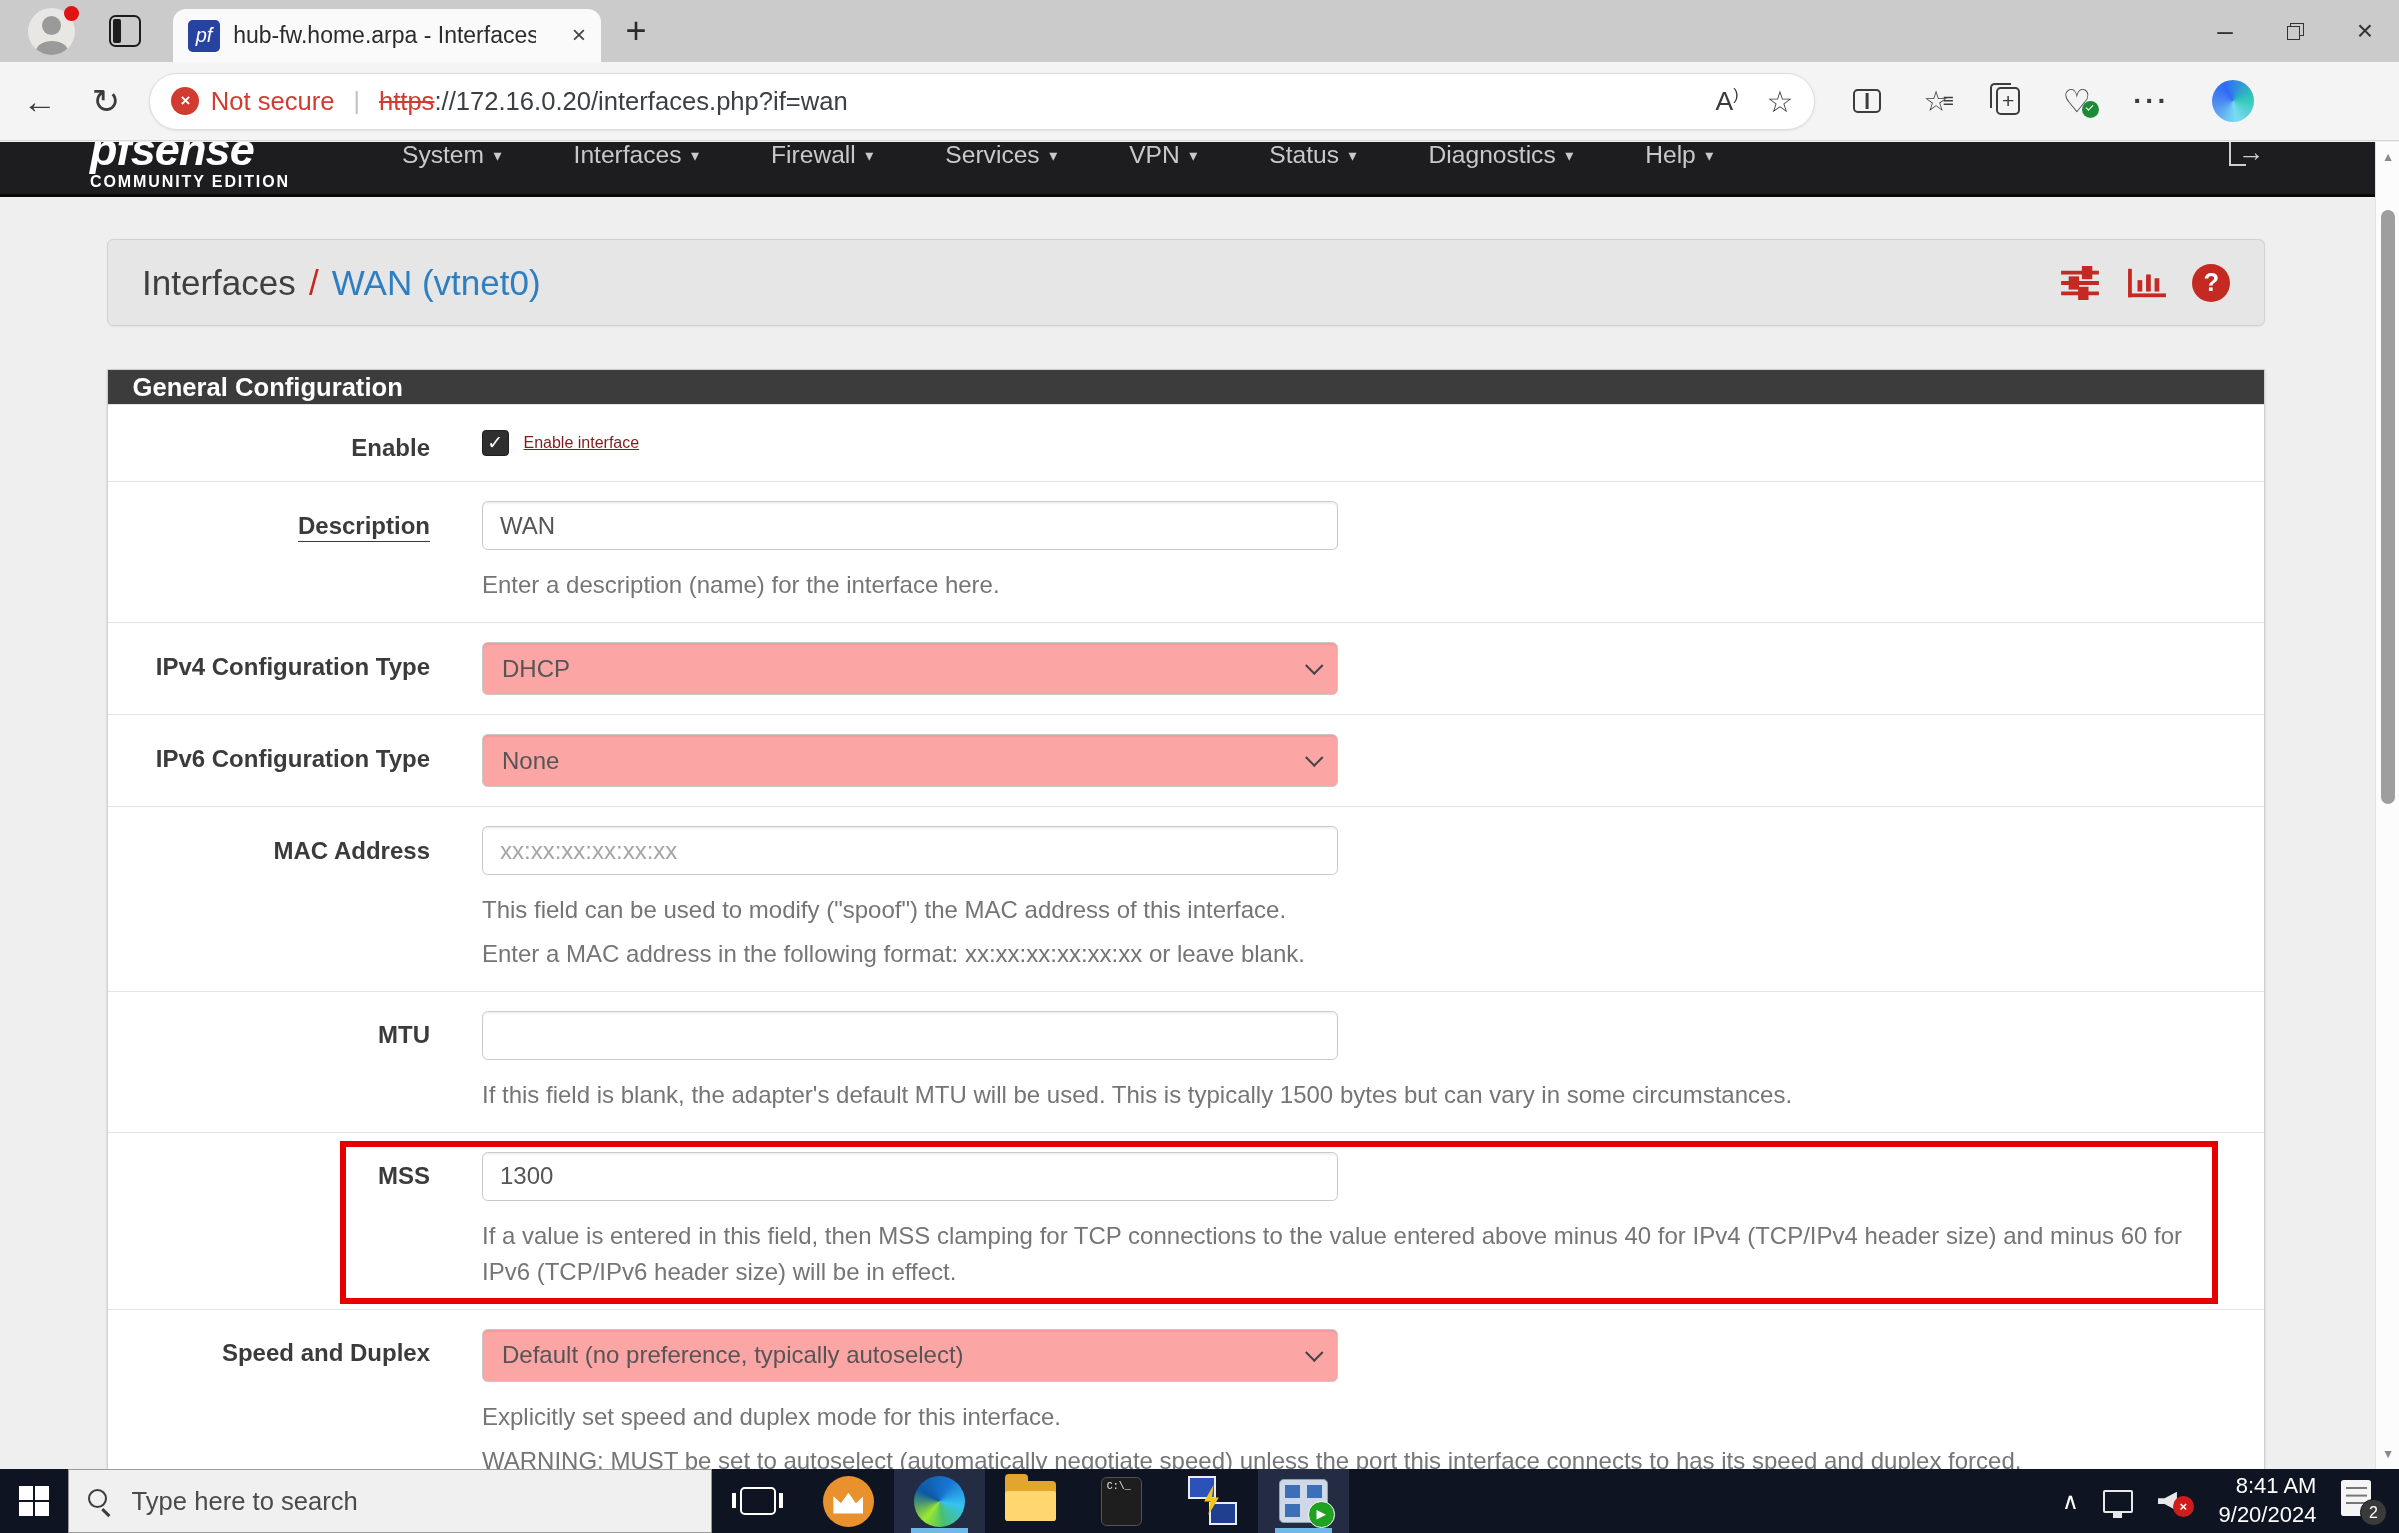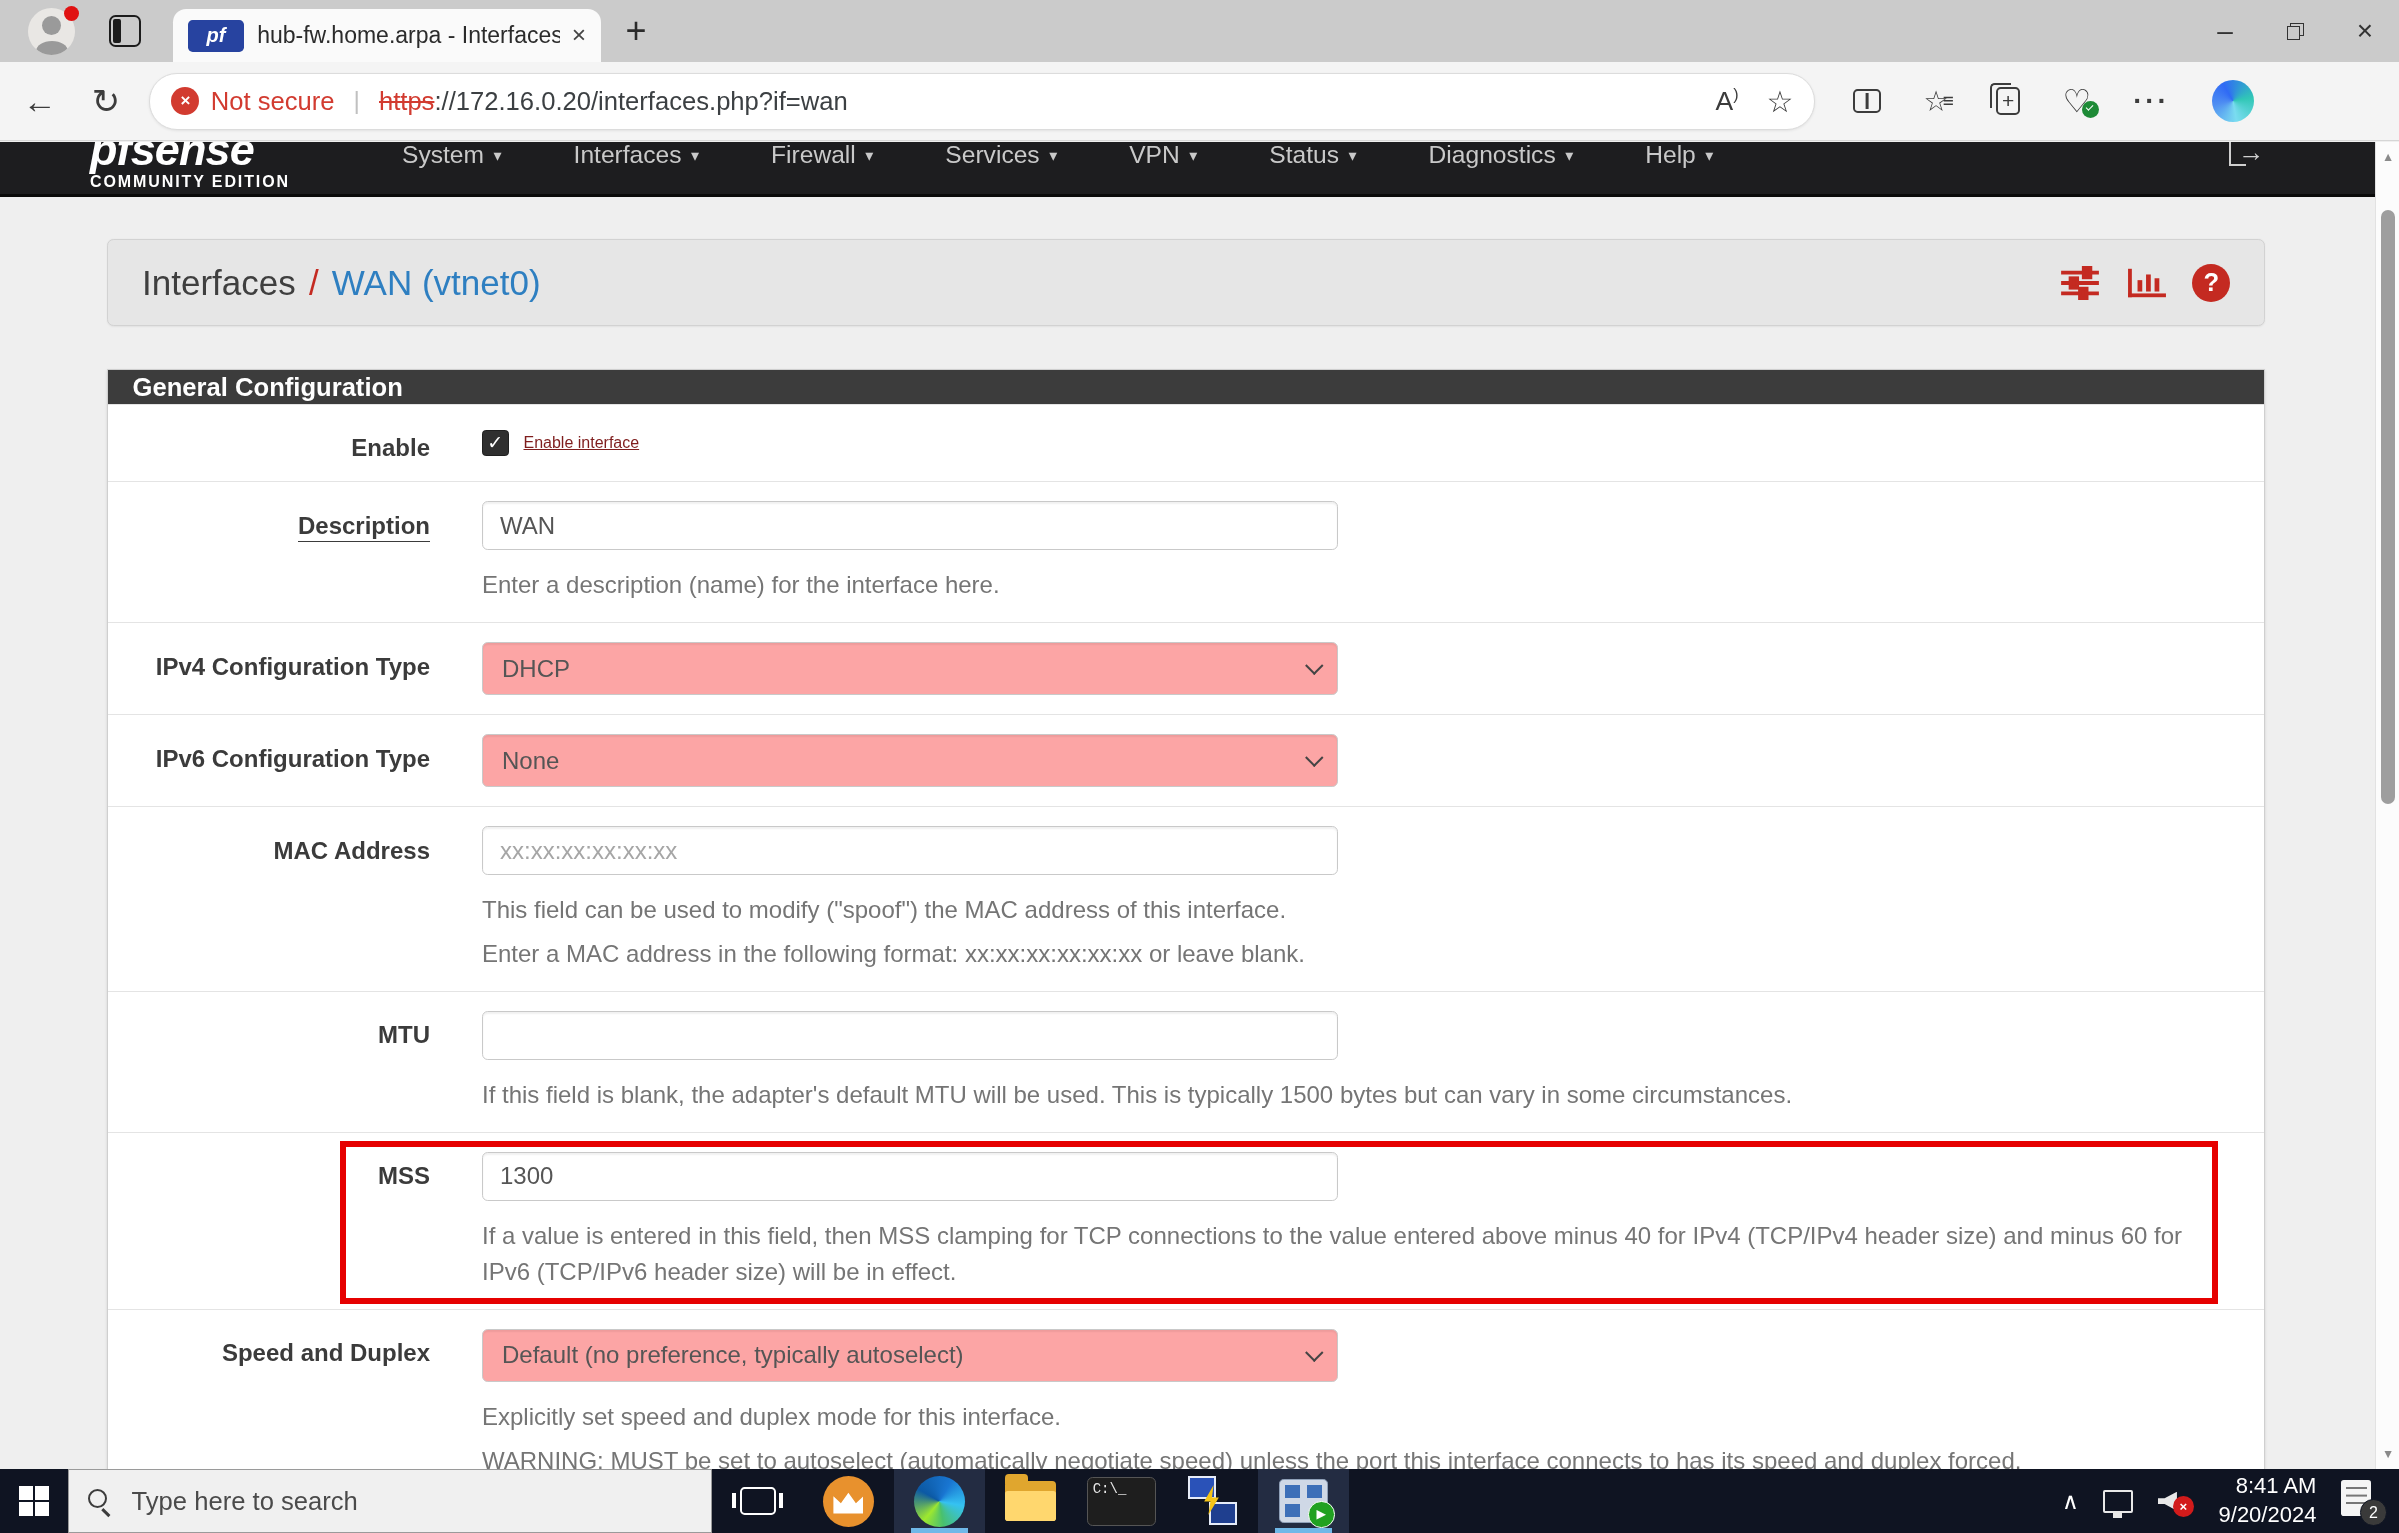--- a/index.html
+++ b/index.html
@@ -17,21 +17,21 @@
   
   .titlebar{position:absolute;top:0;left:0;right:0;height:62px;background:#cbcbcb;display:flex;align-items:center;}
   .avatar-wrap{position:relative;margin-left:28px;width:47px;height:47px;}
   .avatar{width:47px;height:47px;border-radius:50%;background:#e9e7e4;position:relative;overflow:hidden;}
   .avatar .head{position:absolute;top:8.5px;left:14px;width:19px;height:19px;border-radius:50%;background:#9a9a9a;}
   .avatar .body{position:absolute;bottom:-7.6px;left:7.6px;width:32px;height:21px;border-radius:50% 50% 0 0;background:#9a9a9a;}
   .avatar-dot{position:absolute;top:-1.9px;right:-3.8px;width:15px;height:15px;border-radius:50%;background:#e01212;}
   .tablist-icon{margin-left:34px;width:32px;height:32px;border:2.8px solid #1c1c1c;border-radius:6.6px;position:relative;background:#cbcbcb;}
   .tablist-icon::before{content:"";position:absolute;left:1.9px;top:1.9px;bottom:1.9px;width:8.5px;background:#1c1c1c;border-radius:1.9px;}
   .tab{margin-left:32px;align-self:flex-end;height:53px;width:428px;background:#fafafa;border-radius:13.2px 13.2px 0 0;display:flex;align-items:center;padding:0 15px;}
-  .favicon{width:56px;height:32px;border-radius:4.7px;background:#2743a0;color:#fff;font-style:italic;font-weight:bold;font-size:20px;display:flex;align-items:center;justify-content:center;flex:0 0 auto;}
+  .favicon{width:32px;height:32px;border-radius:4.7px;background:#2743a0;color:#fff;font-style:italic;font-weight:normal;font-size:20px;display:flex;align-items:center;justify-content:center;flex:0 0 auto;}
   .tab-title{margin-left:13.2px;font-size:23px;color:#2b2b2b;white-space:nowrap;overflow:hidden;width:303px;}
   .tab-close{margin-left:auto;font-size:24.6px;color:#444;line-height:1;}
   .newtab-btn{margin-left:24.6px;font-size:36px;color:#2b2b2b;font-weight:300;line-height:1;}
   .win-controls{margin-left:auto;display:flex;align-items:center;height:100%;}
   .win-btn{width:70px;height:100%;display:flex;align-items:center;justify-content:center;font-size:28px;color:#333;}
   .restore-icon{position:relative;width:17px;height:17px;}
   .restore-icon::before{content:"";position:absolute;top:0;right:0;width:11.4px;height:11.4px;border:1.9px solid #333;}
   .restore-icon::after{content:"";position:absolute;bottom:0;left:0;width:11.4px;height:11.4px;border:1.9px solid #333;background:#cbcbcb;}
 
   
@@ -129,21 +129,21 @@
   .taskview-icon{width:36px;height:28px;border:2.8px solid #fff;border-radius:4.7px;position:relative;}
   .taskview-icon::before{content:"";position:absolute;left:-9.5px;top:3.8px;width:3.8px;height:15px;background:#fff;}
   .taskview-icon::after{content:"";position:absolute;right:-9.5px;top:3.8px;width:3.8px;height:15px;background:#fff;}
   .orange-app{width:51px;height:51px;border-radius:50%;background:#e8912d;position:relative;}
   .orange-app::before{content:"";position:absolute;left:10.4px;top:15px;width:30px;height:23px;background:#fff;clip-path:polygon(0 100%,0 25%,25% 55%,50% 10%,75% 55%,100% 25%,100% 100%);}
   .edge-icon{width:51px;height:51px;border-radius:50%;background:conic-gradient(from -60deg,#0c59a4,#1976d2 90deg,#35c2f2 160deg,#49c06d 230deg,#9ee82f 280deg,#0c59a4);}
   .folder-icon{position:relative;width:51px;height:40px;}
   .folder-icon .back{position:absolute;inset:0;background:#e0a62e;border-radius:3.8px;}
   .folder-icon .tabf{position:absolute;top:-6.6px;left:0;width:23px;height:9.5px;background:#e0a62e;border-radius:3.8px 3.8px 0 0;}
   .folder-icon .front{position:absolute;left:0;right:0;bottom:0;height:30px;background:#ffd76e;border-radius:2.8px;}
-  .cmd-icon{width:69px;height:49px;background:#1e1e1e;border:1.9px solid #555;border-radius:5.7px;color:#e8e8e8;font-family:"Liberation Mono","DejaVu Sans Mono",monospace;font-size:14px;padding:3.8px 4.7px;}
+  .cmd-icon{width:41px;height:49px;background:#1e1e1e;border:1.9px solid #555;border-radius:5.7px;color:#e8e8e8;font-family:"Liberation Mono","DejaVu Sans Mono",monospace;font-size:10px;padding:3.8px 4.7px;}
   .rdp-icon{position:relative;width:53px;height:51px;}
   .rdp-icon .m1{position:absolute;top:0;left:1.9px;width:28px;height:23px;background:#2a52b8;border:2.8px solid #e6ecf8;}
   .rdp-icon .m2{position:absolute;bottom:1.9px;right:1.9px;width:28px;height:23px;background:#1f3f8f;border:2.8px solid #e6ecf8;}
   .rdp-icon .bolt{position:absolute;left:15px;top:9.5px;width:21px;height:30px;background:#f5c518;clip-path:polygon(60% 0,15% 55%,45% 55%,35% 100%,85% 42%,52% 42%);}
   .vm-icon{position:relative;width:49px;height:44px;background:#cfd8e6;border:1.9px solid #8fa0b8;border-radius:4.7px;}
   .vm-icon .cell{position:absolute;width:15px;height:13.2px;background:#3d6fb8;}
   .vm-icon .c1{left:4.7px;top:4.7px;} .vm-icon .c2{right:4.7px;top:4.7px;} .vm-icon .c3{left:4.7px;bottom:4.7px;}
   .vm-icon .play{position:absolute;right:-7.6px;bottom:-5.7px;width:26.5px;height:26.5px;border-radius:50%;background:#21a121;border:1.9px solid #fff;color:#fff;font-size:12.3px;display:flex;align-items:center;justify-content:center;}
   .tray{margin-left:auto;display:flex;align-items:center;gap:24.6px;padding-right:17px;height:100%;}
   .tray-chevron{color:#fff;font-size:23px;}

